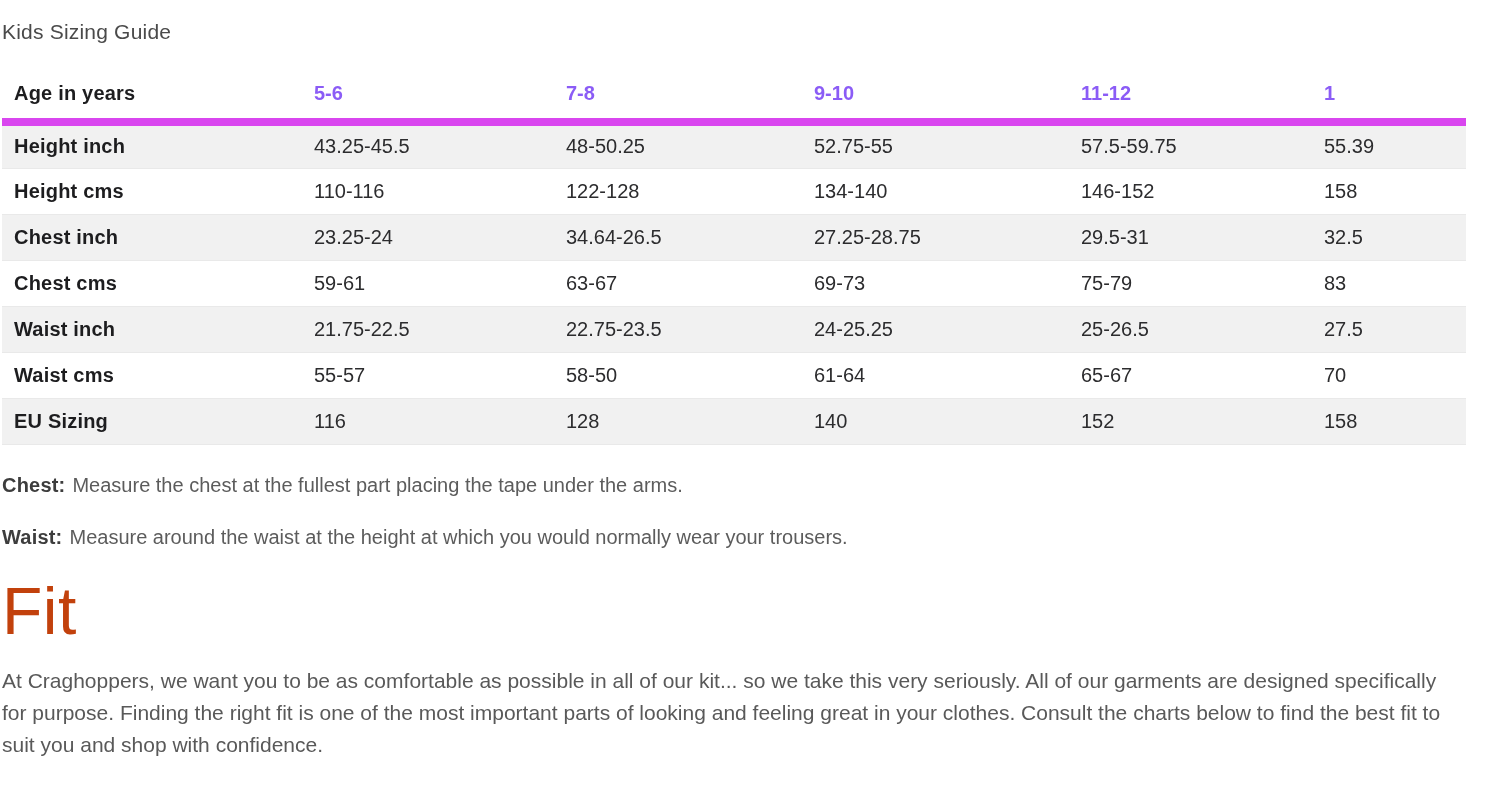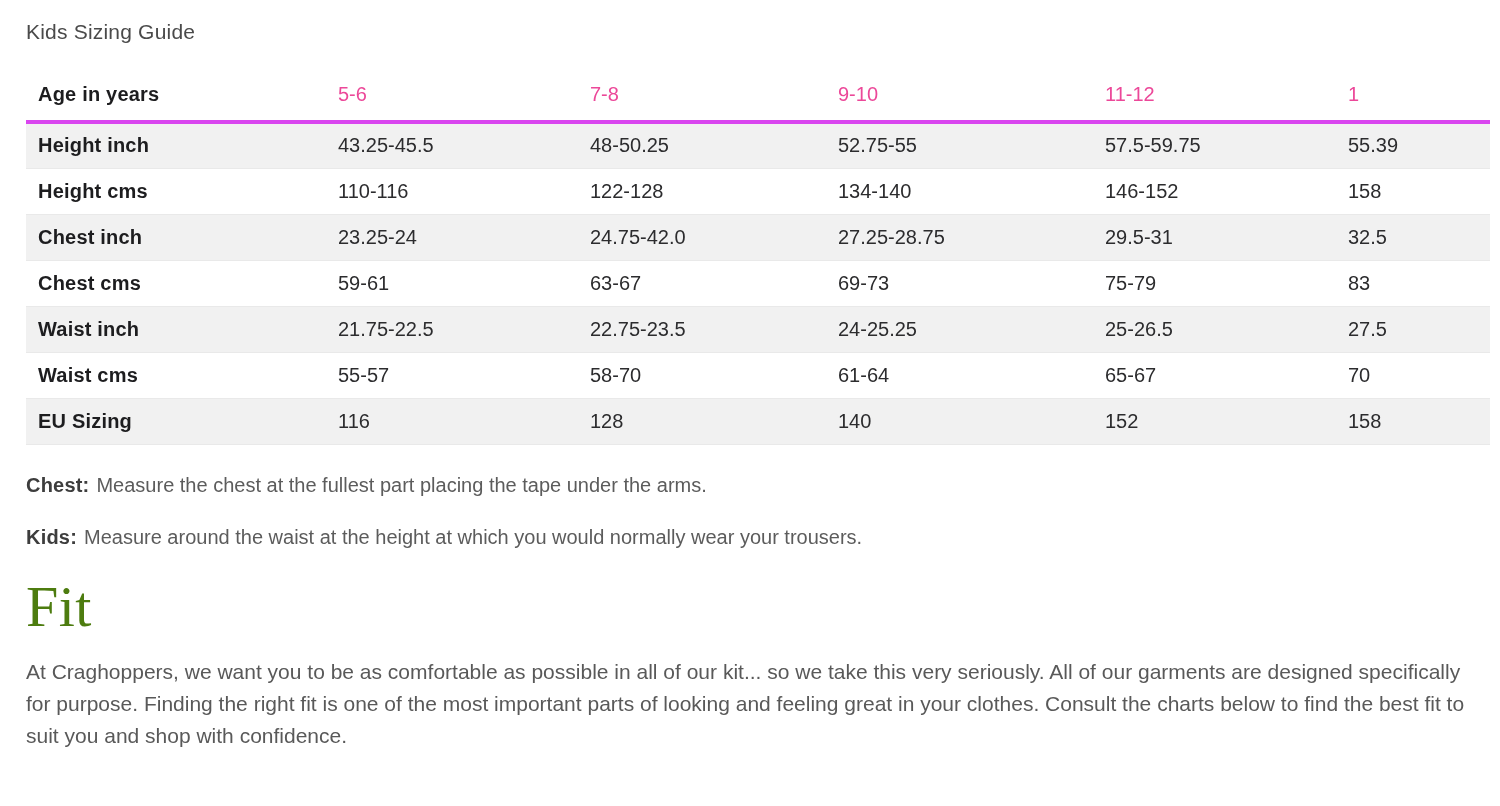--- a/index.html
+++ b/index.html
@@ -4,21 +4,21 @@
 <style>
   * { box-sizing: border-box; margin: 0; padding: 0; }
   html, body {
     width: 1500px;
     height: 806px;
     background: #ffffff;
     font-family: "Liberation Sans", sans-serif;
     overflow: hidden;
   }
   .container {
-    padding: 0 26px;
+    padding: 0 2px;
     margin-top: 9px;
   }
   .guide-title {
     margin-top: 20px;
     font-size: 21px;
     font-weight: 400;
     color: #4a4a4a;
     letter-spacing: 0.2px;
   }
   table.sizing-table {
@@ -28,21 +28,21 @@
     border-collapse: collapse;
   }
   col.c1 { width: 300px; }
   col.c2 { width: 252px; }
   col.c3 { width: 248px; }
   col.c4 { width: 267px; }
   col.c5 { width: 243px; }
   col.c6 { width: 154px; }
   .sizing-table thead tr {
     height: 53px;
-    border-bottom: 4px solid #d946ef;
+    border-bottom: 8px solid #d946ef;
   }
   .sizing-table tbody tr {
     height: 46px;
     border-bottom: 1px solid #e9e9e9;
   }
   .sizing-table tbody tr:nth-child(odd) {
     background: #f1f1f1;
   }
   .sizing-table th, .sizing-table td {
     text-align: left;
@@ -51,46 +51,45 @@
     font-size: 20px;
     white-space: nowrap;
     overflow: hidden;
   }
   .sizing-table th {
     font-weight: 700;
     color: #1d1d1f;
     letter-spacing: 0.2px;
   }
   .sizing-table thead td {
-    font-weight: 400;
-    color: #ec4899;
+    font-weight: 700;
+    color: #8b5cf6;
   }
   .sizing-table tbody td {
     font-weight: 400;
     color: #2c2c2e;
   }
   .note {
     margin-top: 28px;
     font-size: 20px;
     line-height: 24px;
     color: #5c5c5c;
   }
   .note strong {
     color: #3d3d3d;
     font-weight: 700;
     margin-right: 7px;
     letter-spacing: 0.2px;
   }
   .fit-heading {
     margin-top: 24px;
-    font-size: 58px;
+    font-size: 66px;
     font-weight: 300;
-    color: #4d7c0f;
+    color: #c2410c;
     letter-spacing: 0.5px;
-    font-family: Liberation Serif, serif;
   }
   .fit-body {
     margin-top: 16px;
     font-size: 21px;
     line-height: 32px;
     color: #595959;
     max-width: 1464px;
   }
 </style>
 </head>
@@ -132,21 +131,21 @@
           <th>Height cms</th>
           <td>110-116</td>
           <td>122-128</td>
           <td>134-140</td>
           <td>146-152</td>
           <td>158</td>
         </tr>
         <tr>
           <th>Chest inch</th>
           <td>23.25-24</td>
-          <td>24.75-42.0</td>
+          <td>34.64-26.5</td>
           <td>27.25-28.75</td>
           <td>29.5-31</td>
           <td>32.5</td>
         </tr>
         <tr>
           <th>Chest cms</th>
           <td>59-61</td>
           <td>63-67</td>
           <td>69-73</td>
           <td>75-79</td>
@@ -156,41 +155,41 @@
           <th>Waist inch</th>
           <td>21.75-22.5</td>
           <td>22.75-23.5</td>
           <td>24-25.25</td>
           <td>25-26.5</td>
           <td>27.5</td>
         </tr>
         <tr>
           <th>Waist cms</th>
           <td>55-57</td>
-          <td>58-70</td>
+          <td>58-50</td>
           <td>61-64</td>
           <td>65-67</td>
           <td>70</td>
         </tr>
         <tr>
           <th>EU Sizing</th>
           <td>116</td>
           <td>128</td>
           <td>140</td>
           <td>152</td>
           <td>158</td>
         </tr>
       </tbody>
   </table>
 
   <p class="note">
     <strong>Chest:</strong><span>Measure the chest at the fullest part placing the tape under the arms.</span>
   </p>
 
   <p class="note">
-    <strong>Kids:</strong><span>Measure around the waist at the height at which you would normally wear your trousers.</span>
+    <strong>Waist:</strong><span>Measure around the waist at the height at which you would normally wear your trousers.</span>
   </p>
 
   <h1 class="fit-heading">Fit</h1>
 
   <p class="fit-body">At Craghoppers, we want you to be as comfortable as possible in all of our kit... so we take this very seriously. All of our garments are designed specifically for purpose. Finding the right fit is one of the most important parts of looking and feeling great in your clothes. Consult the charts below to find the best fit to suit you and shop with confidence.</p>
 
 </div>
 
 </body></html>

